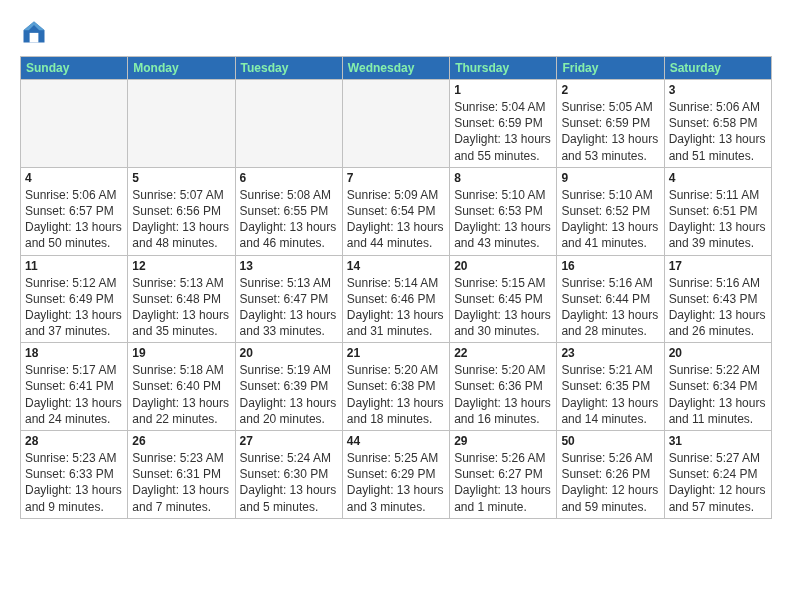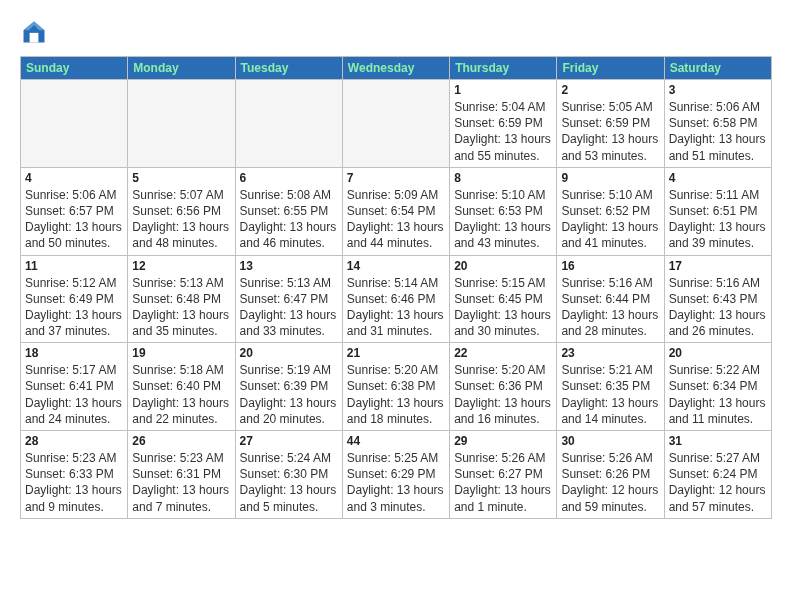--- a/index.html
+++ b/index.html
@@ -255,21 +255,21 @@
           </td>
           <td>
             <span class="day-number">44</span>
             <div class="cell-content">Sunrise: 5:25 AM<br>Sunset: 6:29 PM<br>Daylight: 13 hours<br>and 3 minutes.</div>
           </td>
           <td>
             <span class="day-number">29</span>
             <div class="cell-content">Sunrise: 5:26 AM<br>Sunset: 6:27 PM<br>Daylight: 13 hours<br>and 1 minute.</div>
           </td>
           <td>
-            <span class="day-number">30</span>
+            <span class="day-number">50</span>
             <div class="cell-content">Sunrise: 5:26 AM<br>Sunset: 6:26 PM<br>Daylight: 12 hours<br>and 59 minutes.</div>
           </td>
           <td>
             <span class="day-number">31</span>
             <div class="cell-content">Sunrise: 5:27 AM<br>Sunset: 6:24 PM<br>Daylight: 12 hours<br>and 57 minutes.</div>
           </td>
         </tr>
       </tbody>
   </table>
 </div>

